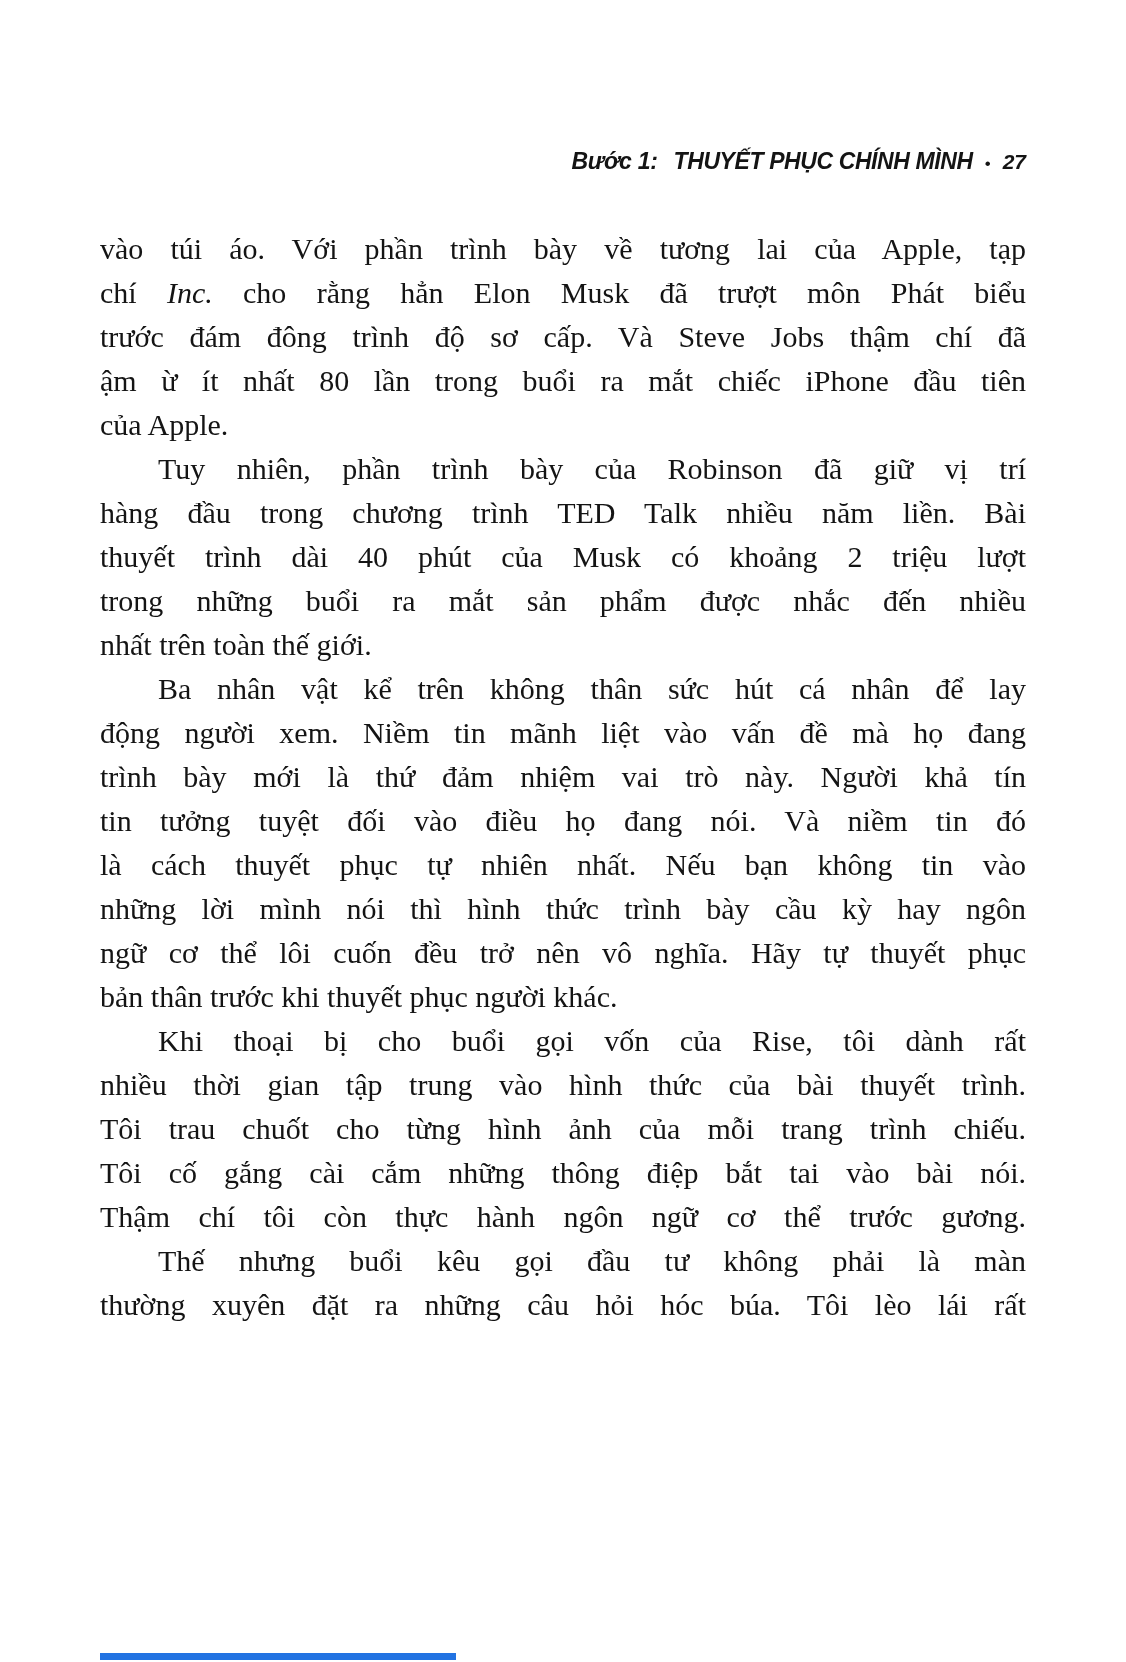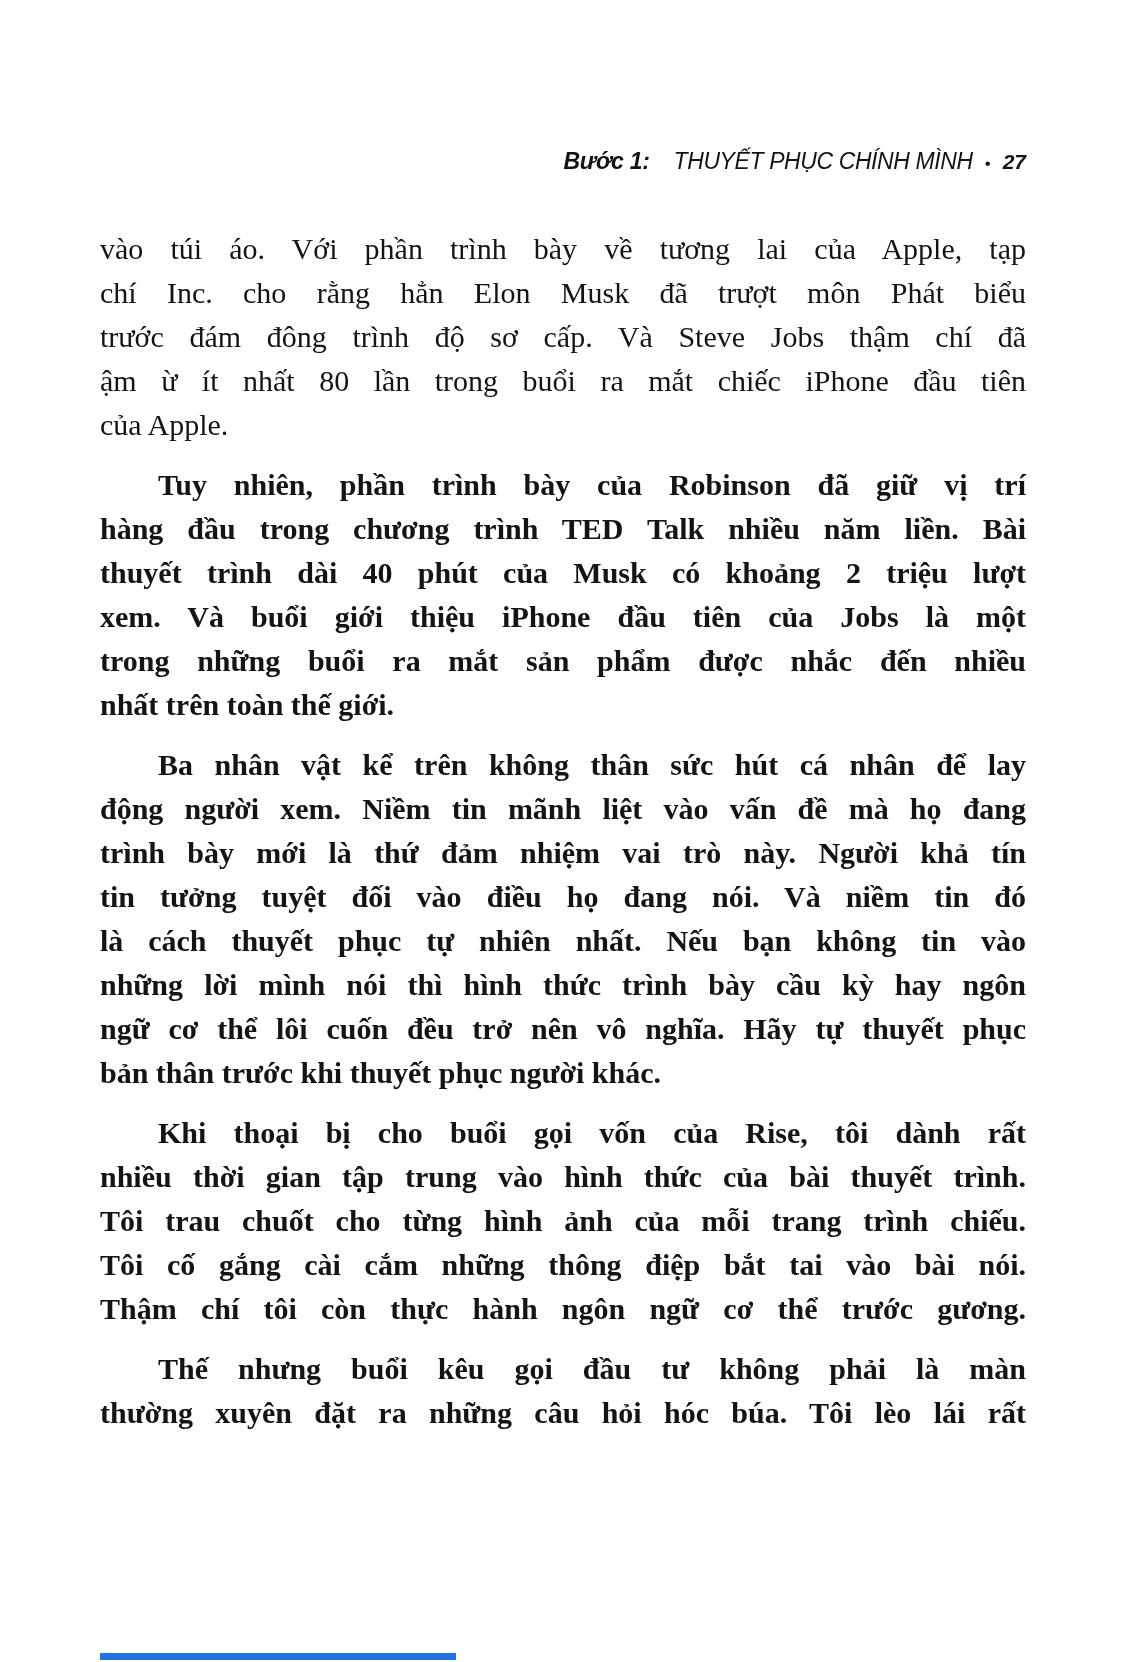--- a/index.html
+++ b/index.html
@@ -29,57 +29,57 @@
     font-style: italic;
     white-space: nowrap;
   }
   .running-header .chapter-label {
     font-size: 23px;
     font-weight: 600;
     letter-spacing: -0.3px;
   }
   .running-header .chapter-title {
     font-size: 23px;
-    font-weight: 400;
+    font-weight: 700;
     letter-spacing: -0.4px;
-    margin-left: 24px;
+    margin-left: 16px;
   }
   .running-header .separator {
     font-size: 17px;
     margin: 0 12px;
     font-style: normal;
   }
   .running-header .page-number {
     font-size: 21px;
     font-weight: 600;
   }
   
   .body-text {
     margin-top: 52px;
     font-size: 30px;
     line-height: 44px;
   }
   .paragraph {
     margin: 0;
   }
   .paragraph + .paragraph {
-    margin-top: 16px;
-    font-weight: bold;
+    margin-top: 0;
   }
   .line {
     text-align: justify;
     text-align-last: justify;
   }
   .line.flush {
     text-align-last: left;
   }
   .line.indent {
     text-indent: 58px;
   }
   .line .italic {
+    font-style: italic;
     margin-top: 46px;
   }
   
   .progress-bar {
     position: absolute;
     left: 100px;
     bottom: 2px;
     width: 356px;
     height: 7px;
     background: #2273e2;
@@ -104,21 +104,20 @@
           <div class="line">vào túi áo. Với phần trình bày về tương lai của Apple, tạp</div>
           <div class="line"><span>chí </span><span class="italic">Inc.</span><span> cho rằng hẳn Elon Musk đã trượt môn Phát biểu</span></div>
           <div class="line">trước đám đông trình độ sơ cấp. Và Steve Jobs thậm chí đã</div>
           <div class="line">ậm ừ ít nhất 80 lần trong buổi ra mắt chiếc iPhone đầu tiên</div>
           <div class="line flush">của Apple.</div>
         </div>
         <div class="paragraph">
           <div class="line indent">Tuy nhiên, phần trình bày của Robinson đã giữ vị trí</div>
           <div class="line">hàng đầu trong chương trình TED Talk nhiều năm liền. Bài</div>
           <div class="line">thuyết trình dài 40 phút của Musk có khoảng 2 triệu lượt</div>
-          <div class="line">xem. Và buổi giới thiệu iPhone đầu tiên của Jobs là một</div>
           <div class="line">trong những buổi ra mắt sản phẩm được nhắc đến nhiều</div>
           <div class="line flush">nhất trên toàn thế giới.</div>
         </div>
         <div class="paragraph">
           <div class="line indent">Ba nhân vật kể trên không thân sức hút cá nhân để lay</div>
           <div class="line">động người xem. Niềm tin mãnh liệt vào vấn đề mà họ đang</div>
           <div class="line">trình bày mới là thứ đảm nhiệm vai trò này. Người khả tín</div>
           <div class="line">tin tưởng tuyệt đối vào điều họ đang nói. Và niềm tin đó</div>
           <div class="line">là cách thuyết phục tự nhiên nhất. Nếu bạn không tin vào</div>
           <div class="line">những lời mình nói thì hình thức trình bày cầu kỳ hay ngôn</div>

